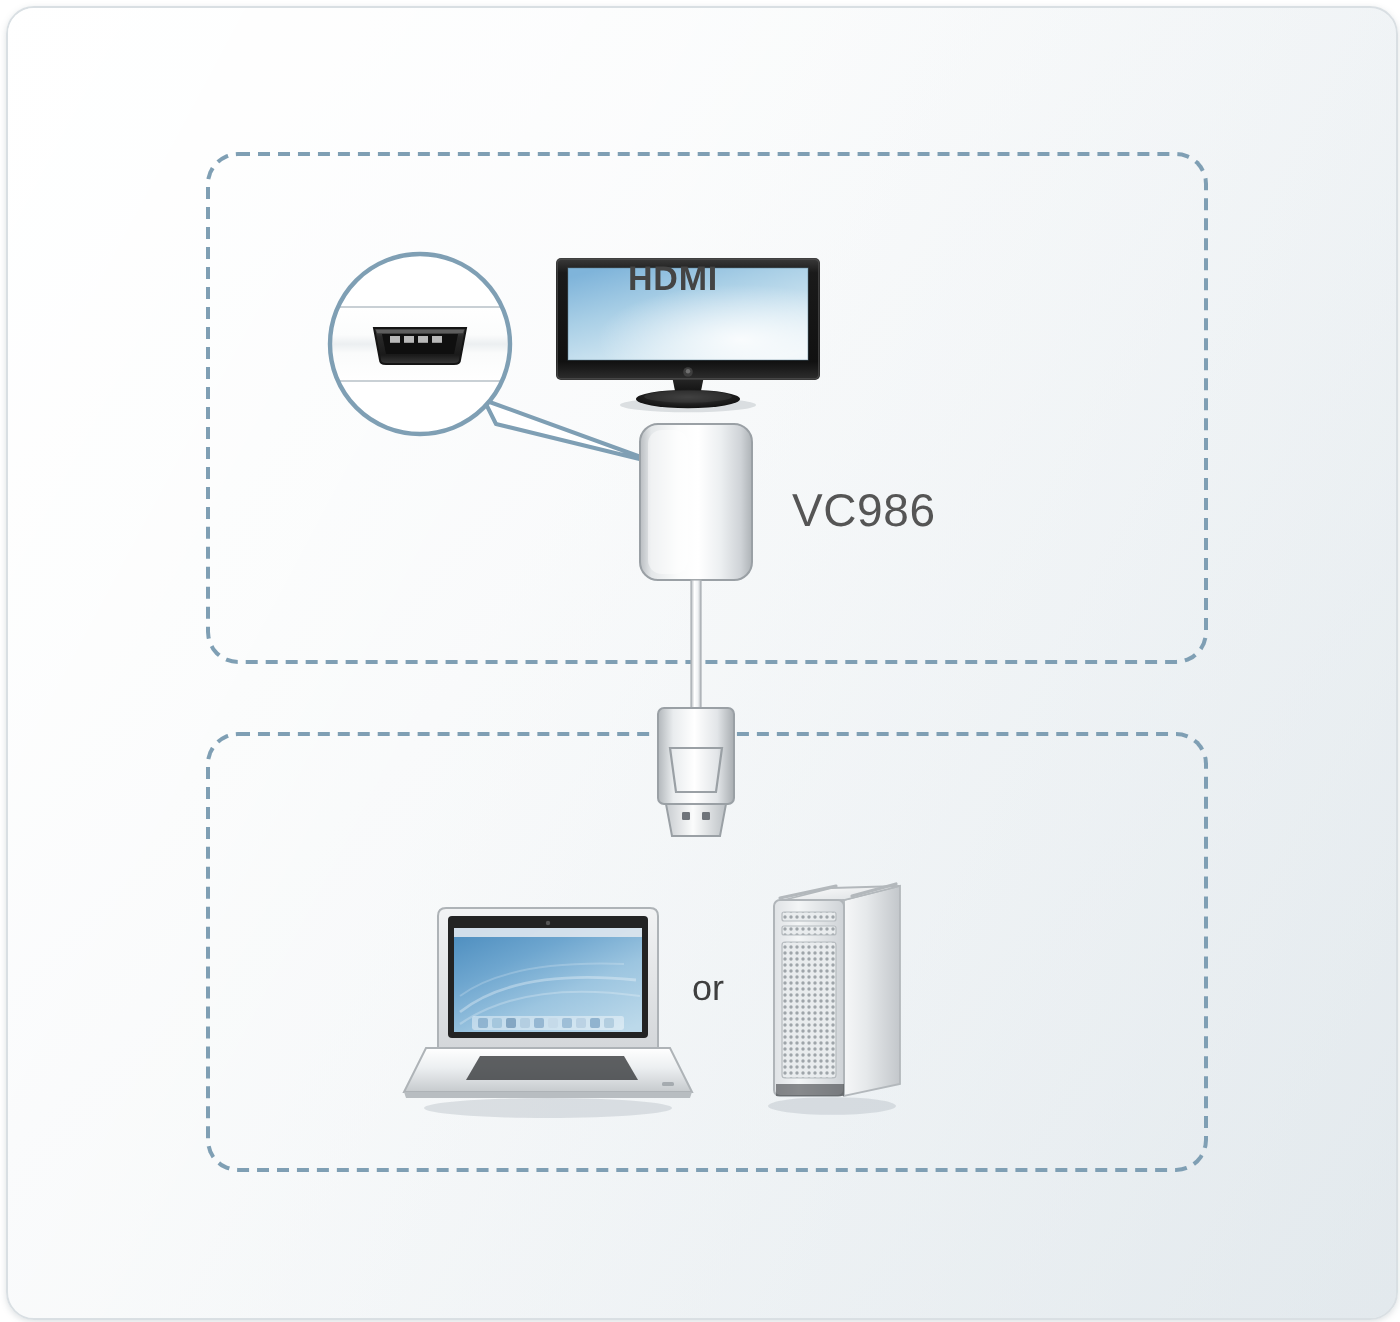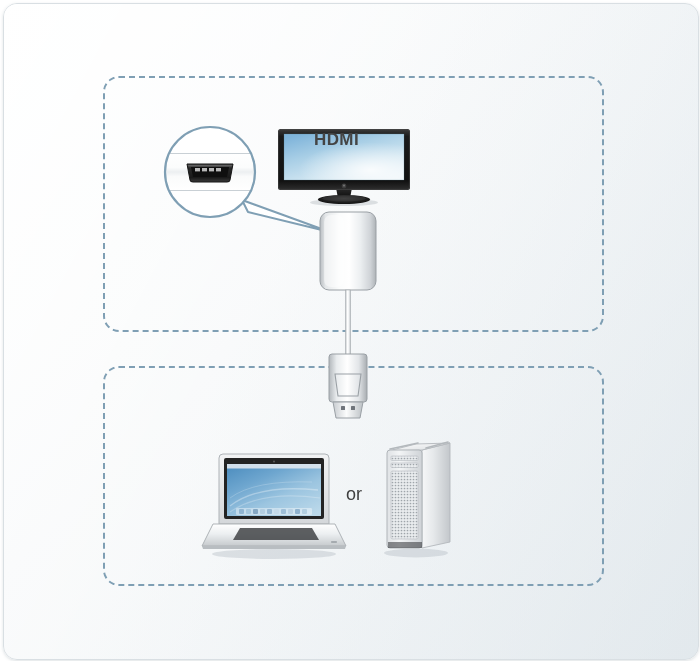--- a/index.html
+++ b/index.html
@@ -234,20 +234,21 @@
       <rect x="25" y="144" width="38" height="48" rx="3" fill="url(#dpGrad)" stroke="#9aa0a5" stroke-width="1"></rect>
 
       <path d="M31,164 L57,164 L54,186 L34,186 Z" fill="none" stroke="#9aa0a5" stroke-width="1.1"></path>
 
       <path d="M29,192 L59,192 L56,208 L32,208 Z" fill="url(#dpMetalGrad)" stroke="#9aa0a5" stroke-width="1"></path>
       <rect x="37" y="196" width="4" height="4" rx="0.6" fill="#6f747a"></rect>
       <rect x="47" y="196" width="4" height="4" rx="0.6" fill="#6f747a"></rect>
     </g>
   </svg>
 
+  <div class="label" id="label-vc986">VC986</div>
 
   <svg class="art" style="left:196px; top:446px;" width="148" height="110" viewBox="0 0 148 110">
     <defs>
       <linearGradient id="lidGrad" x1="0" y1="0" x2="0" y2="1">
         <stop offset="0%" stop-color="#f2f3f4"></stop>
         <stop offset="100%" stop-color="#d4d7da"></stop>
       </linearGradient>
       <linearGradient id="lapScreenGrad" x1="0.1" y1="0" x2="0.9" y2="1">
         <stop offset="0%" stop-color="#4f8fc0"></stop>
         <stop offset="30%" stop-color="#6ea6cf"></stop>

